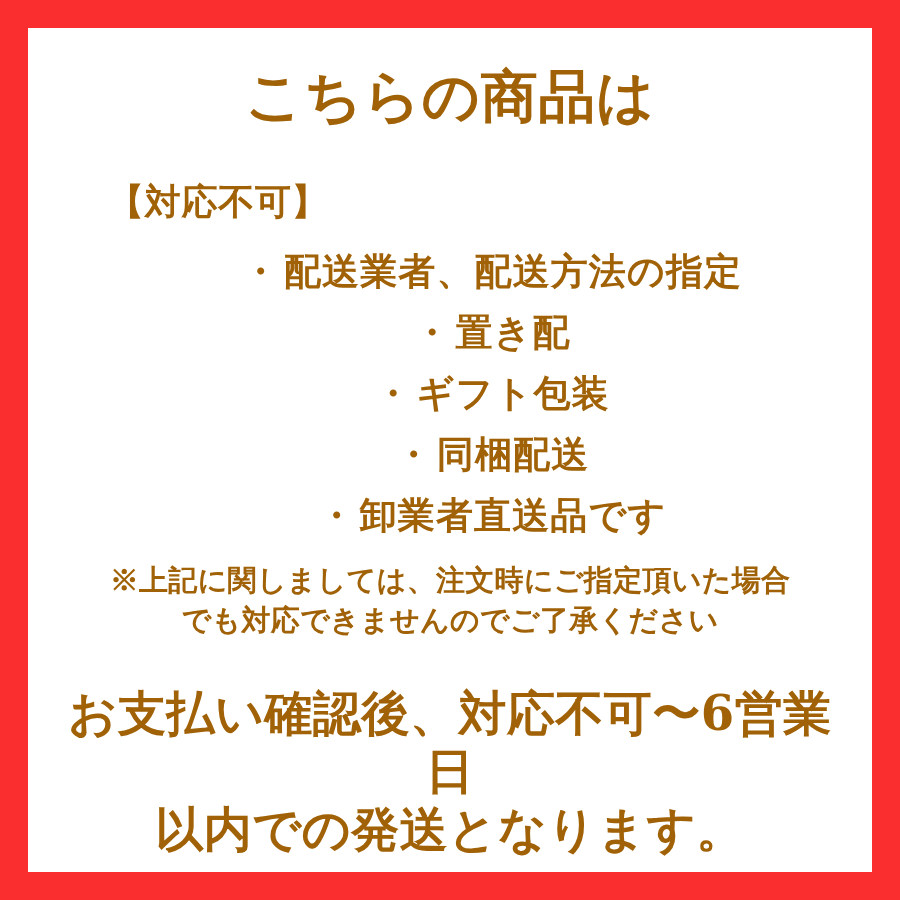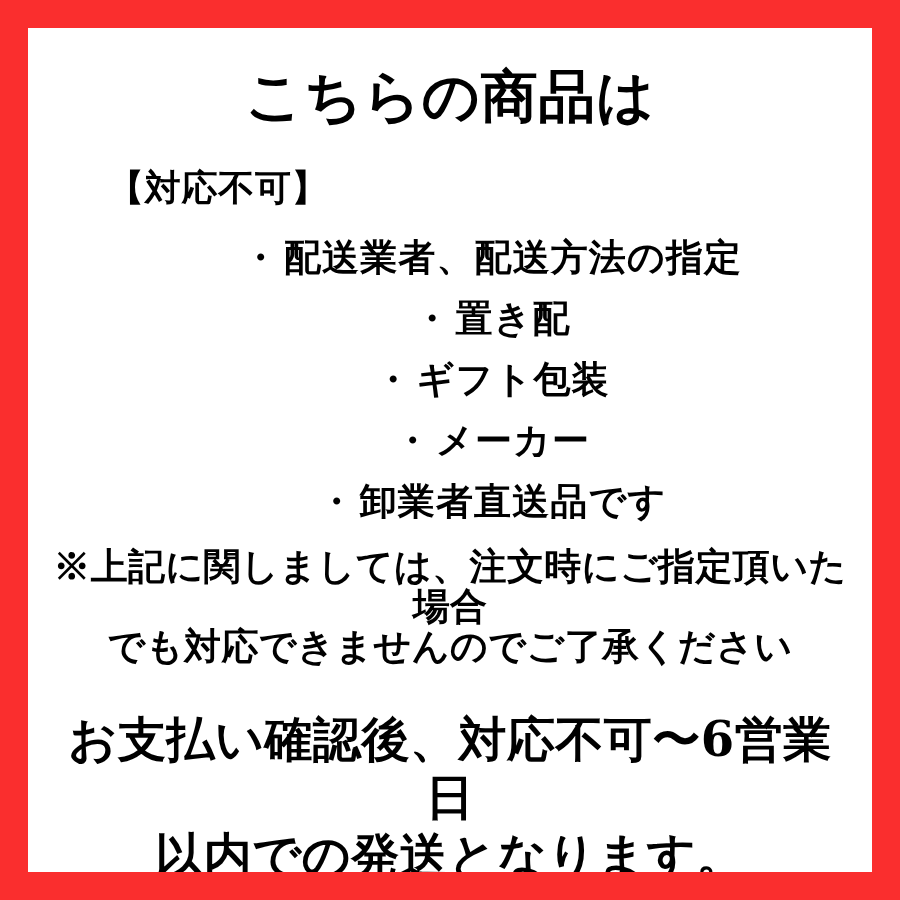--- a/index.html
+++ b/index.html
@@ -12,55 +12,55 @@
     width: 900px;
     height: 900px;
     border: 28px solid #fa2e2e;
     background: #ffffff;
     overflow: hidden;
   }
   .content {
     width: 100%;
     height: 100%;
     padding: 24px 20px 0 20px;
-    color: #000000;
+    color: #a16207;
   }
   .title {
     text-align: center;
     font-size: 57px;
     font-weight: bold;
     line-height: 84px;
     letter-spacing: 0.01em;
     margin-top: 2px;
   }
   .restrict-heading {
     font-size: 36px;
     font-weight: bold;
-    margin-top: 26px;
+    margin-top: 40px;
     margin-left: 60px;
     letter-spacing: 0.02em;
   }
   .restrict-list {
     margin-top: 14px;
     margin-left: 84px;
     list-style: none;
     text-align: center;
   }
   .restrict-item {
     font-size: 37px;
     font-weight: bold;
     height: 61px;
     line-height: 61px;
     letter-spacing: 0.03em;
     white-space: nowrap;
   }
   .bullet { margin-right: 4px; }
   .note {
     text-align: center;
-    font-size: 37px;
+    font-size: 29px;
     font-weight: bold;
     line-height: 40px;
     margin-top: 14px;
     letter-spacing: 0.01em;
   }
   .shipping {
     text-align: center;
     font-size: 48px;
     font-weight: bold;
     line-height: 58px;
@@ -77,21 +77,21 @@
     <div class="title">
       <div>こちらの商品は</div>
     </div>
 
     <div class="restrict-heading">【対応不可】</div>
 
     <ul class="restrict-list">
       <li class="restrict-item"><span class="bullet">・</span><span>配送業者、配送方法の指定</span></li>
       <li class="restrict-item"><span class="bullet">・</span><span>置き配</span></li>
       <li class="restrict-item"><span class="bullet">・</span><span>ギフト包装</span></li>
-      <li class="restrict-item"><span class="bullet">・</span><span>メーカー</span></li>
+      <li class="restrict-item"><span class="bullet">・</span><span>同梱配送</span></li>
       <li class="restrict-item"><span class="bullet">・</span><span>卸業者直送品です</span></li>
     </ul>
 
     <div class="note">
       <div>※上記に関しましては、注文時にご指定頂いた場合</div>
       <div>でも対応できませんのでご了承ください</div>
     </div>
 
     <div class="shipping">
       <div>お支払い確認後、対応不可〜6営業日</div>

